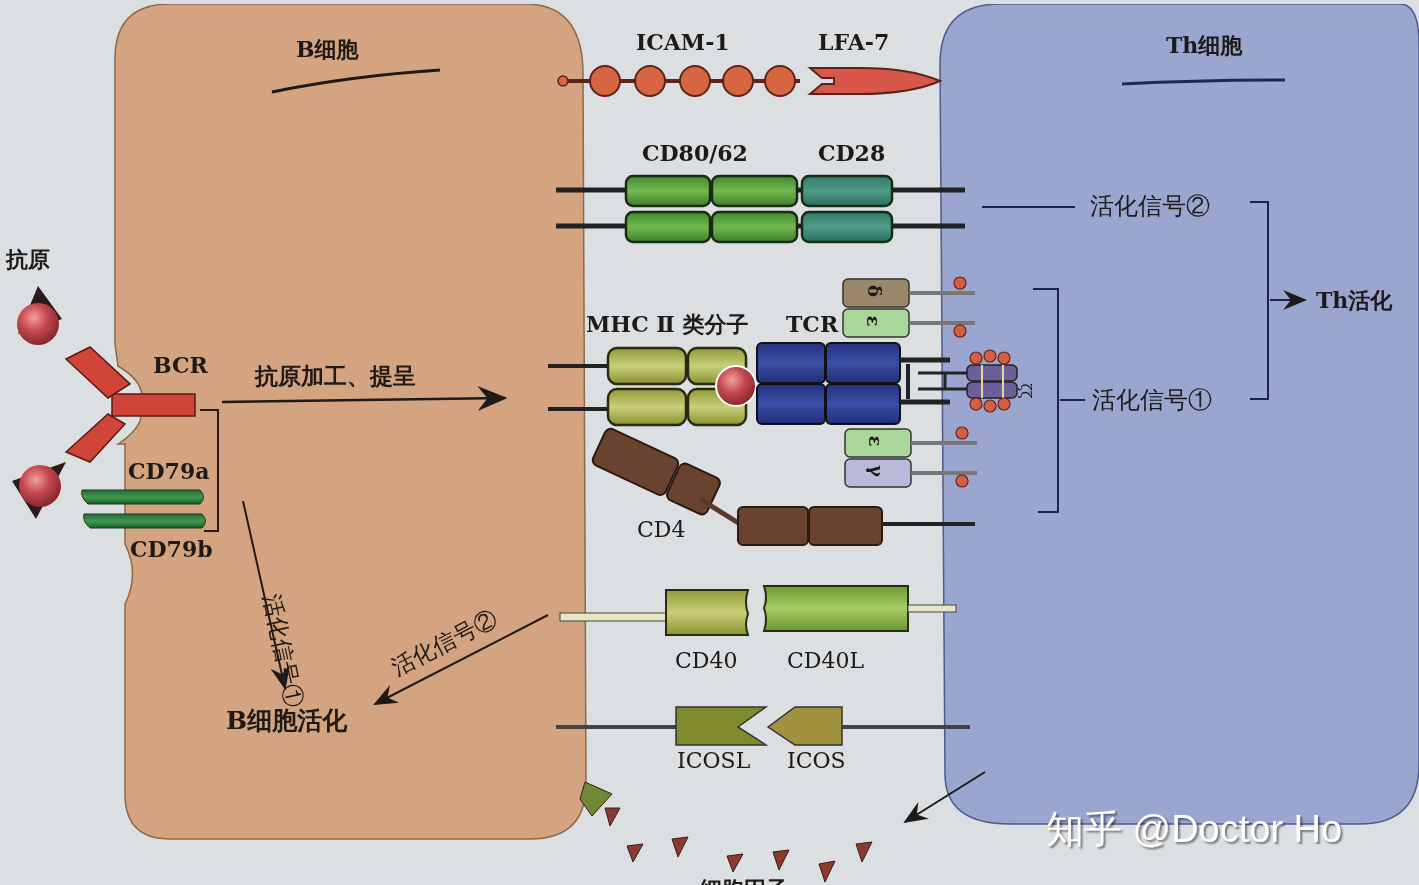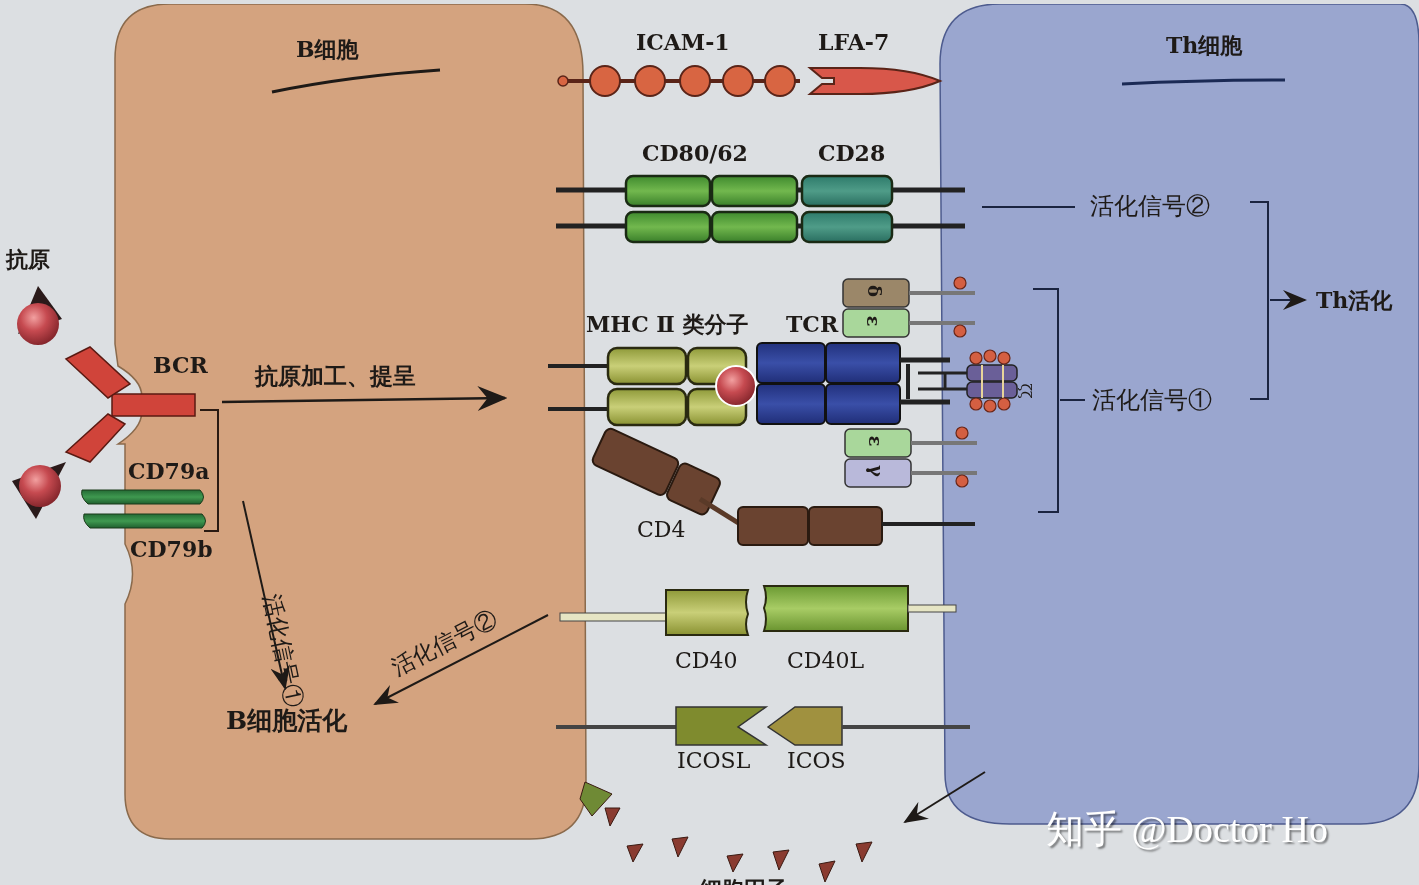--- a/index.html
+++ b/index.html
@@ -1,20 +1,20 @@
 <!DOCTYPE html>
 <html><head>
 <meta charset="utf-8">
 <style>
   html,body{margin:0;padding:0;}
   body{width:1419px;height:885px;overflow:hidden;background:#dcdfe2;font-family:"DejaVu Serif","Liberation Serif",serif;position:relative;}
   #stage{position:absolute;left:0;top:4px;width:1419px;height:646px;}
   .lbl{position:absolute;color:#1e1a17;font-weight:bold;font-size:22px;white-space:nowrap;line-height:1;}
   .lbl.n{font-weight:normal;}
-  .wm{position:absolute;left:1046px;top:800px;color:#fff;font-family:Liberation Serif, serif;font-size:38px;text-shadow:2px 2px 2px rgba(0,0,0,.45);white-space:nowrap;}
+  .wm{position:absolute;left:1046px;top:800px;color:#fff;font-family:Liberation Sans, sans-serif;font-size:38px;text-shadow:2px 2px 2px rgba(0,0,0,.45);white-space:nowrap;}
 </style>
 </head>
 <body>
 
 <div id="stage">
 <svg width="1419" height="885" viewBox="0 0 1419 885" style="position:absolute;left:0;top:0">
   <defs>
     <linearGradient id="gGreen" x1="0" y1="0" x2="0" y2="1">
       <stop offset="0" stop-color="#3f8a2e"></stop>
           <stop offset=".5" stop-color="#72b84e"></stop>

